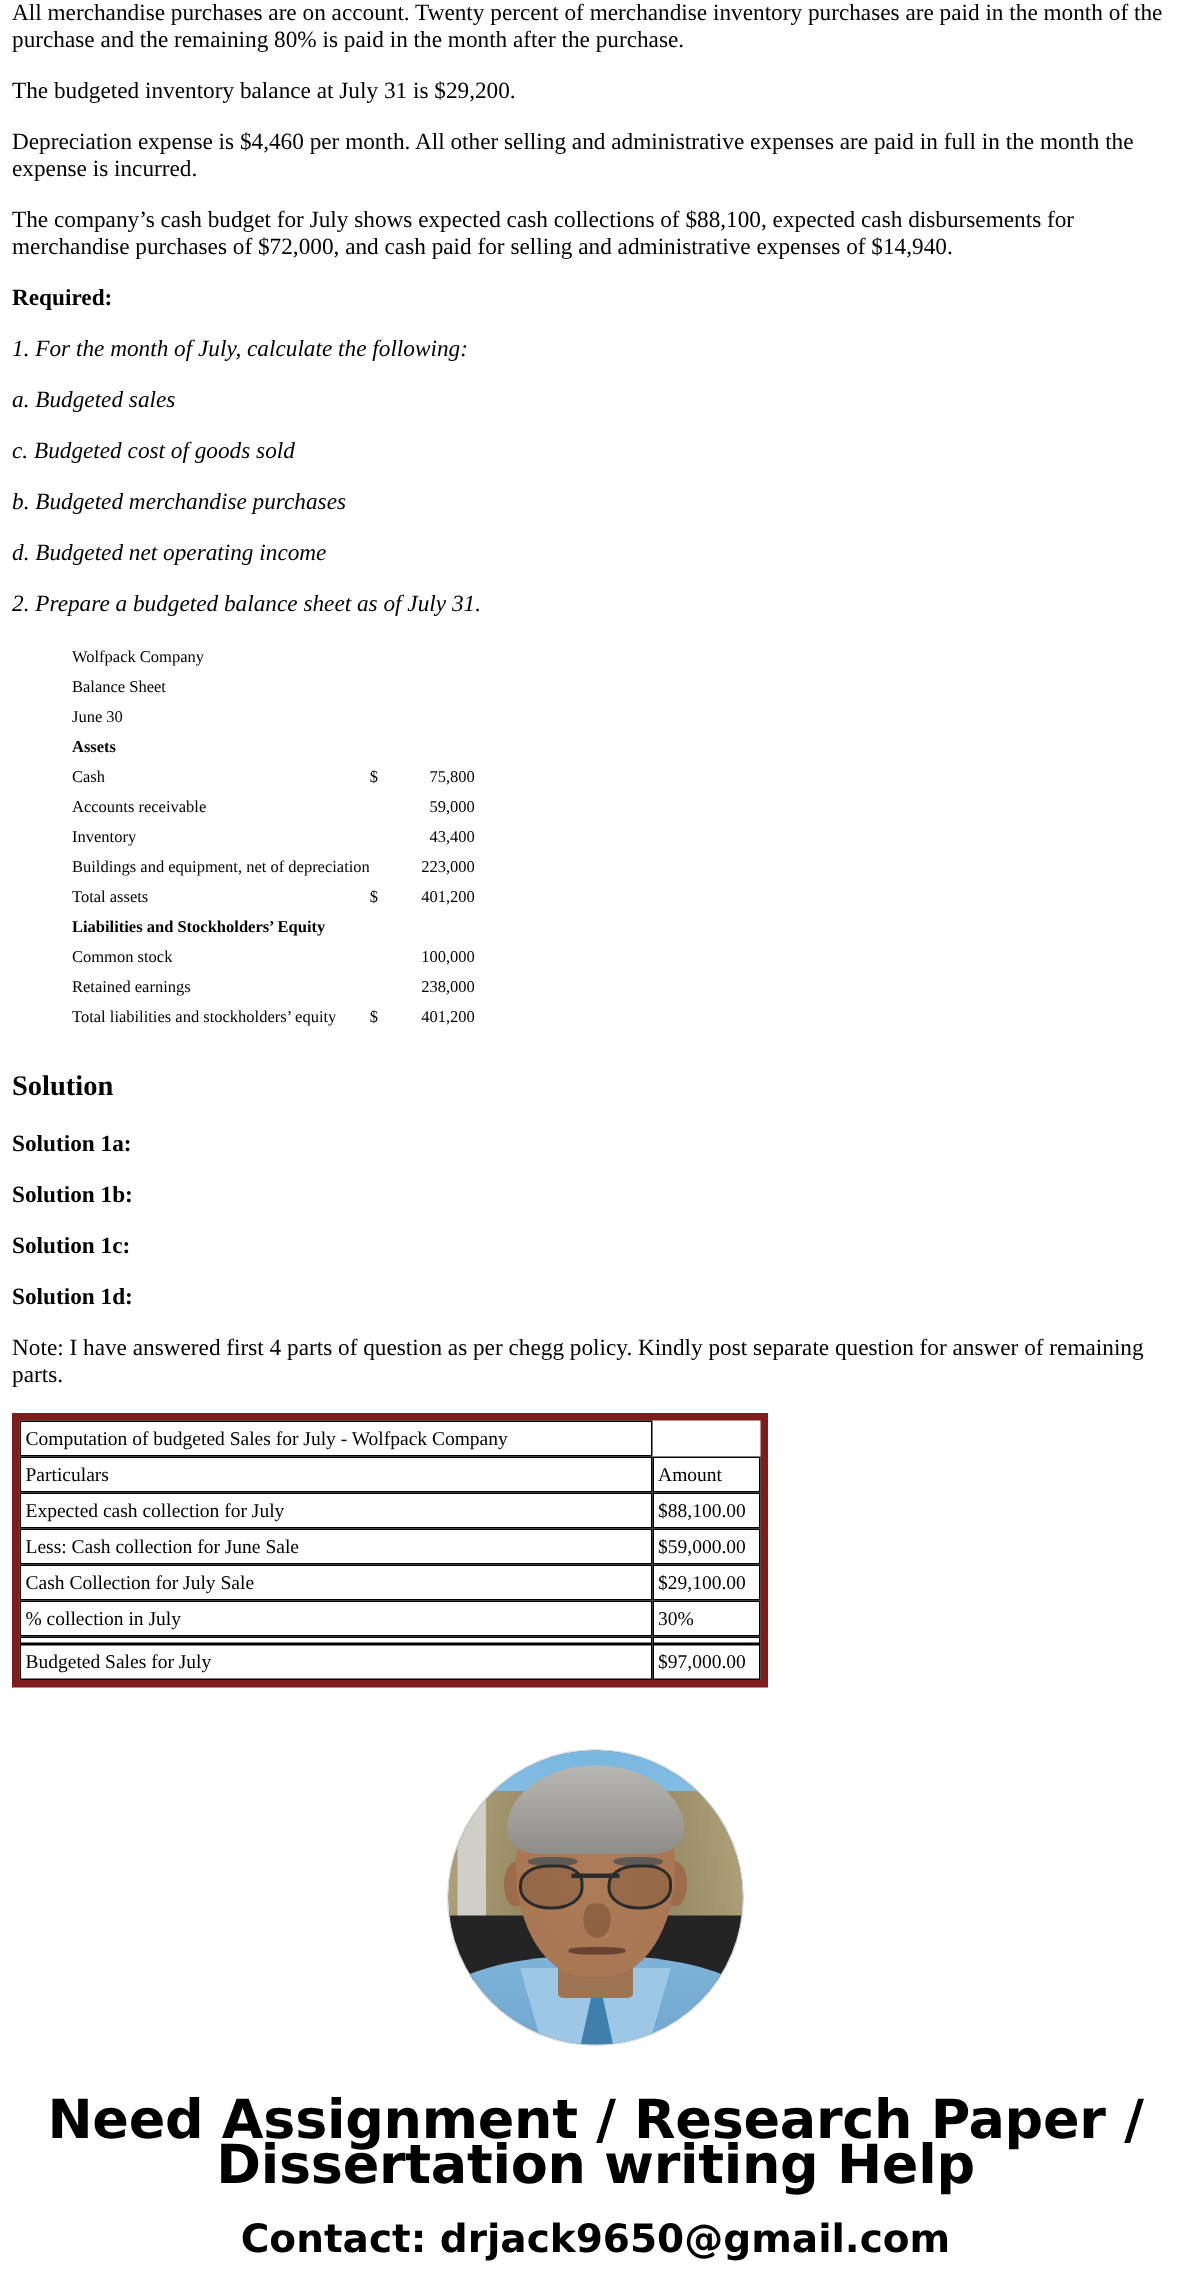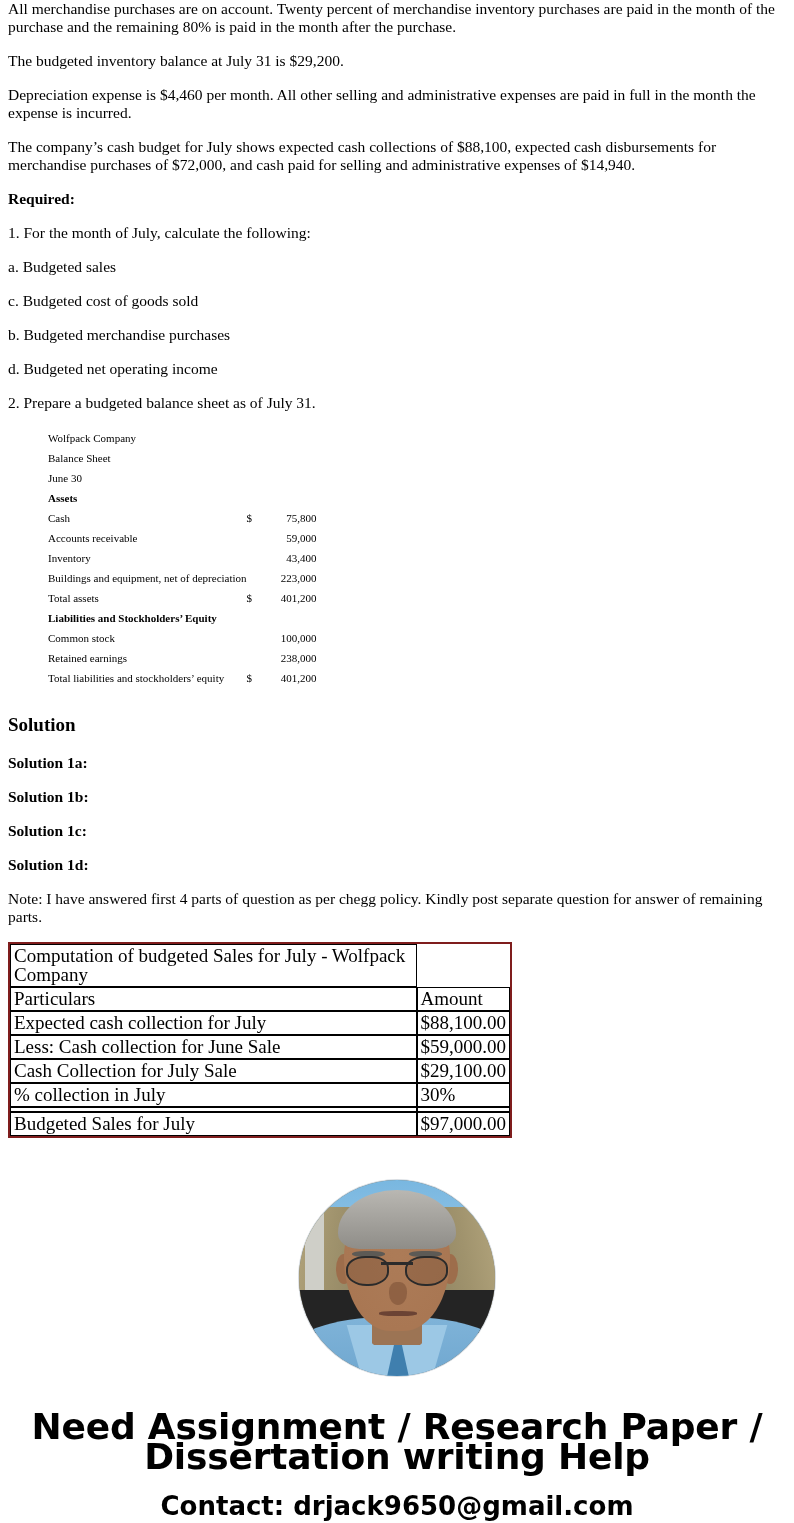--- a/index.html
+++ b/index.html
@@ -38,20 +38,21 @@
   .req-head {
     font-size: 15.5px;
     line-height: 18px;
     font-weight: bold;
     margin: 0 0 16px 0;
   }
   .req-item {
     font-size: 15.5px;
     line-height: 18px;
     margin: 0 0 16px 0;
+    font-style: italic;
   }
 
   
   .bs-wrap {
     padding: 0 8px;
     margin-top: 12px;
   }
   table.bsheet {
     border-collapse: collapse;
     font-size: 11px;
@@ -97,23 +98,23 @@
   }
 
   
   .calc-wrap {
     padding: 0 8px;
     margin-top: 14px;
   }
   table.calc {
     border-collapse: separate;
     border-spacing: 0;
-    border: 2px solid #7f1d1d;
+    border: 5px solid #7f1d1d;
     width: 504px;
-    font-size: 19px;
+    font-size: 13px;
     background: #fff;
   }
   table.calc td {
     border: 1px solid #000;
     padding: 1px 3px 2px 3px;
     line-height: 19px;
     vertical-align: top;
     font-family: "Liberation Serif", "DejaVu Serif", serif;
   }
   table.calc td.cell-blank {

